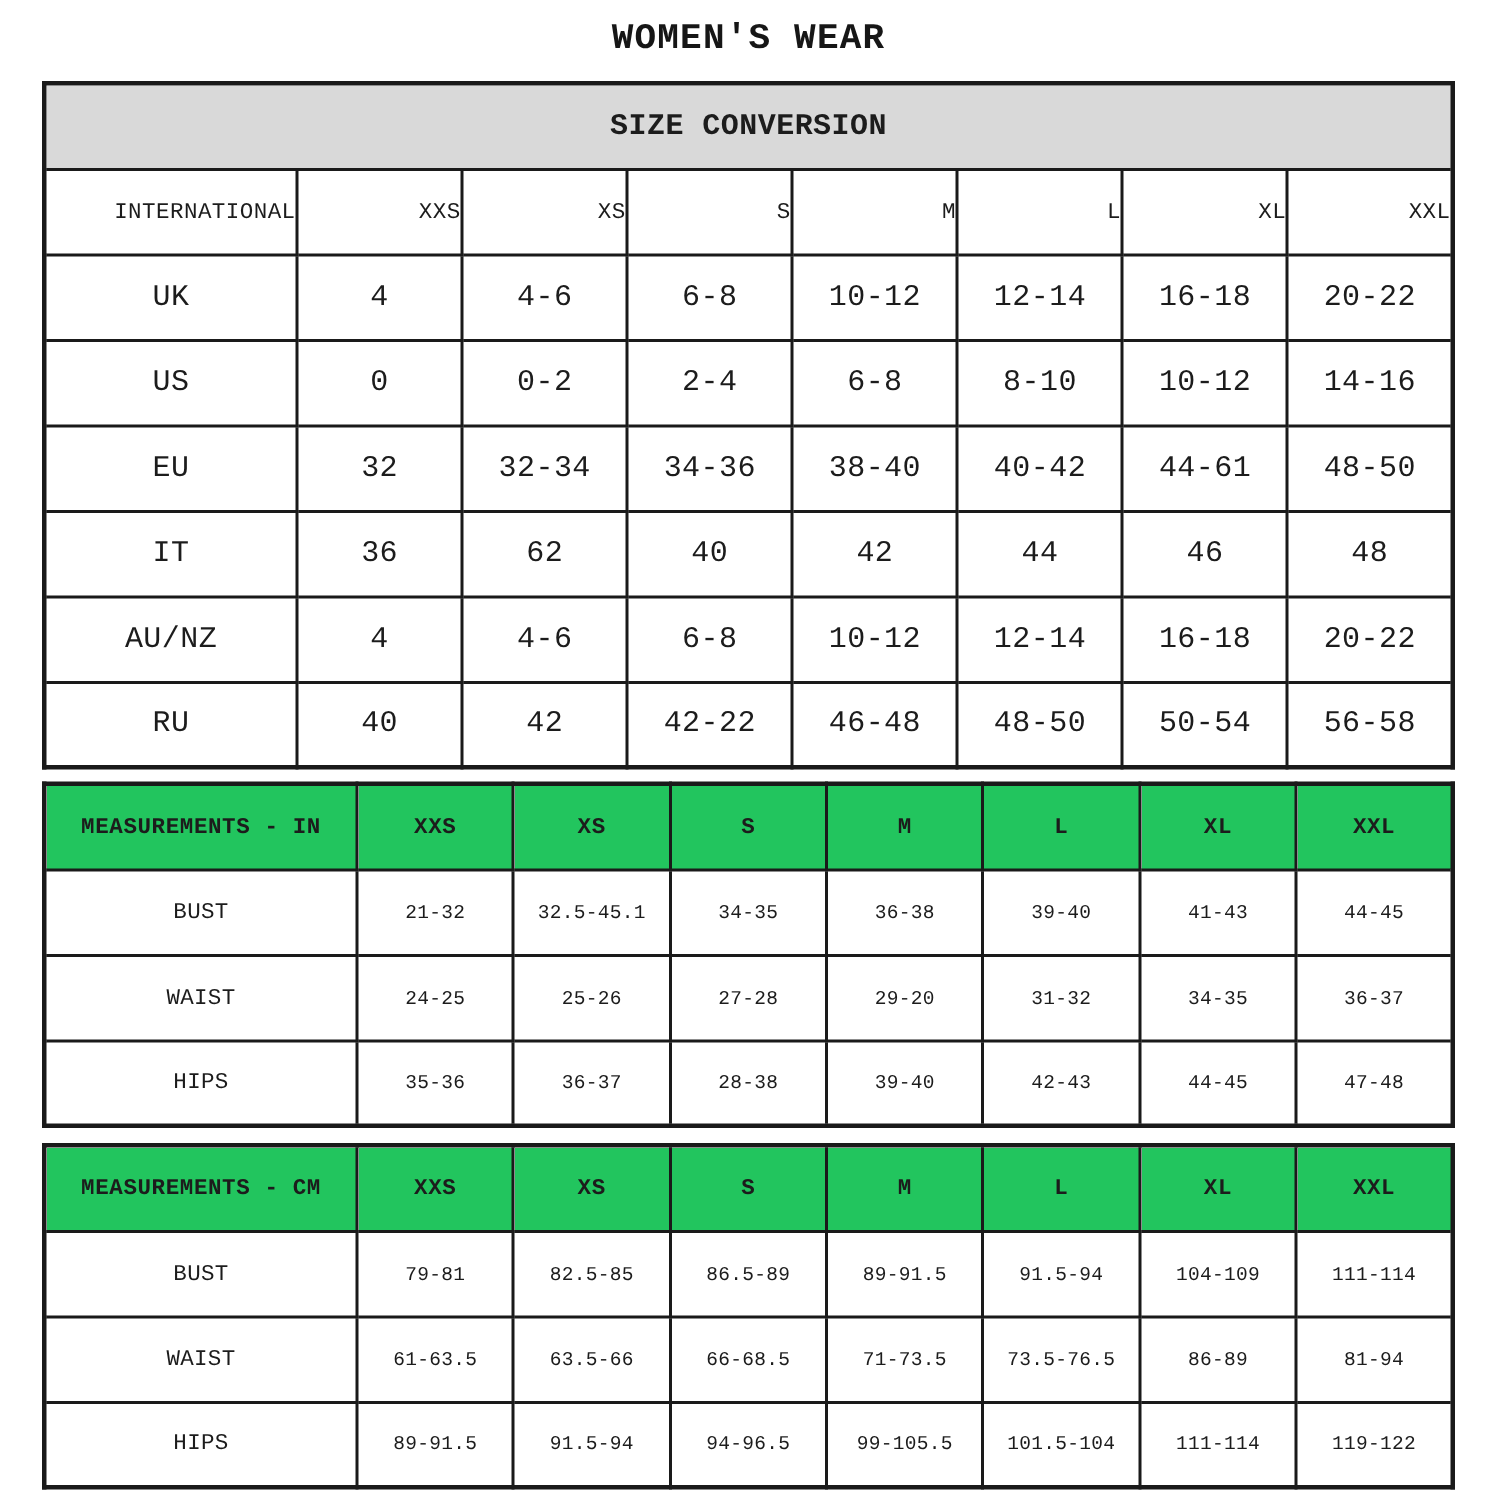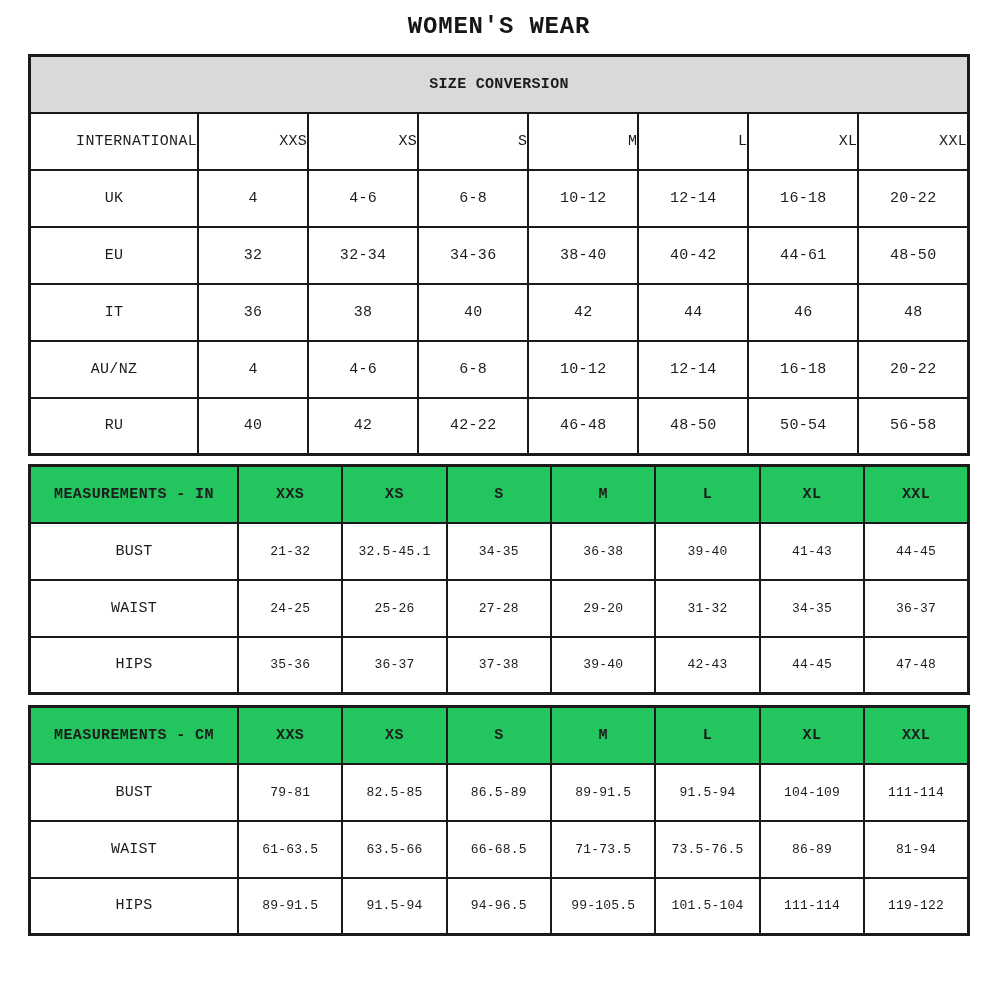--- a/index.html
+++ b/index.html
@@ -41,21 +41,21 @@
     height: 51px;
   }
   tr.band-row td {
     background: #22c55e;
     font-weight: 700;
     font-size: 15px;
     letter-spacing: 0.4px;
     height: 57px;
   }
   
-  .t1 td { height: 57px; font-size: 15px; letter-spacing: 0.3px; }
+  .t1 td { height: 57px; font-size: 20px; letter-spacing: 0.3px; }
   .t1 tr.hdr-row td { font-size: 15px; text-align: right; }
   .t1 col.c0 { width: 17.95%; }
   .t1 col.c  { width: 11.722%; }
   
   .t2 td { height: 57px; font-size: 13px; letter-spacing: 0.2px; }
   .t2 td:first-child { font-size: 15px; }
   .t2 col.c0 { width: 22.2%; }
   .t2 col.c  { width: 11.114%; }
   .gap8  { height: 8px; }
   .gap10 { height: 10px; }
@@ -96,33 +96,43 @@
           <td>UK</td>
           <td>4</td>
           <td>4-6</td>
           <td>6-8</td>
           <td>10-12</td>
           <td>12-14</td>
           <td>16-18</td>
           <td>20-22</td>
         </tr>
         <tr>
+          <td>US</td>
+          <td>0</td>
+          <td>0-2</td>
+          <td>2-4</td>
+          <td>6-8</td>
+          <td>8-10</td>
+          <td>10-12</td>
+          <td>14-16</td>
+        </tr>
+        <tr>
           <td>EU</td>
           <td>32</td>
           <td>32-34</td>
           <td>34-36</td>
           <td>38-40</td>
           <td>40-42</td>
           <td>44-61</td>
           <td>48-50</td>
         </tr>
         <tr>
           <td>IT</td>
           <td>36</td>
-          <td>38</td>
+          <td>62</td>
           <td>40</td>
           <td>42</td>
           <td>44</td>
           <td>46</td>
           <td>48</td>
         </tr>
         <tr>
           <td>AU/NZ</td>
           <td>4</td>
           <td>4-6</td>
@@ -186,21 +196,21 @@
           <td>27-28</td>
           <td>29-20</td>
           <td>31-32</td>
           <td>34-35</td>
           <td>36-37</td>
         </tr>
         <tr>
           <td>HIPS</td>
           <td>35-36</td>
           <td>36-37</td>
-          <td>37-38</td>
+          <td>28-38</td>
           <td>39-40</td>
           <td>42-43</td>
           <td>44-45</td>
           <td>47-48</td>
         </tr>
       </tbody>
   </table>
 
   <div class="gap10"></div>
 

